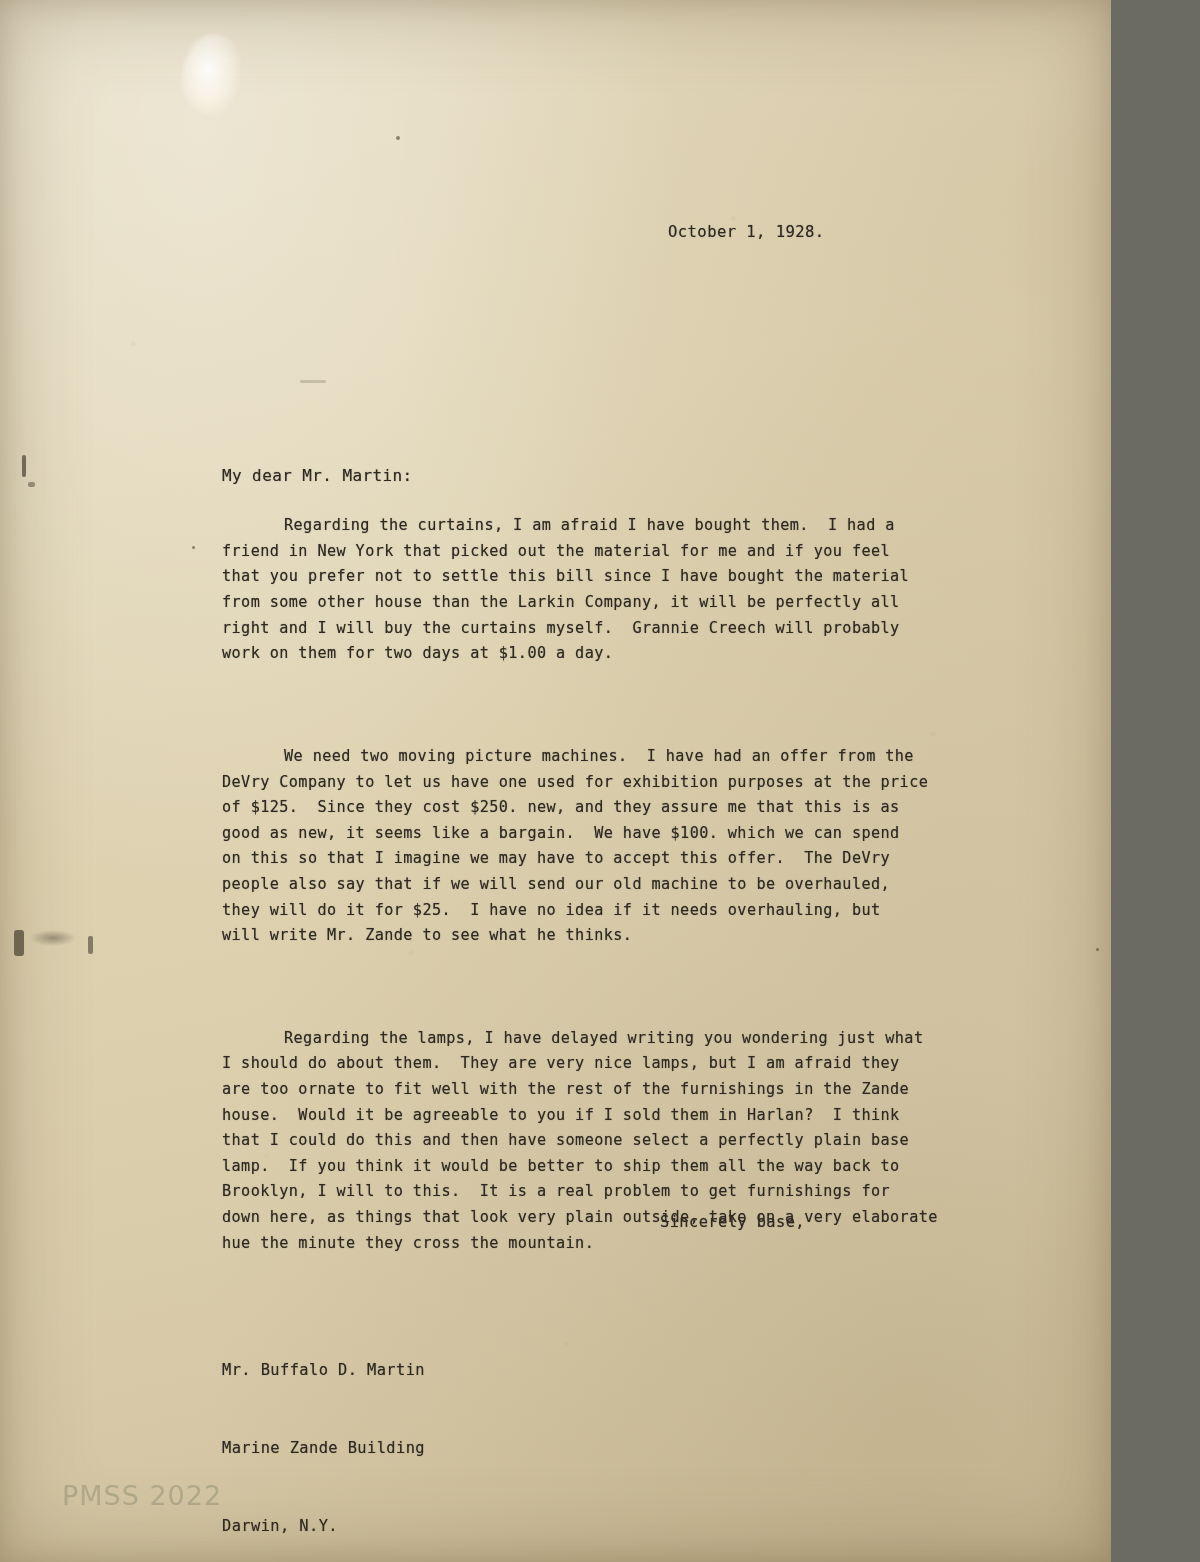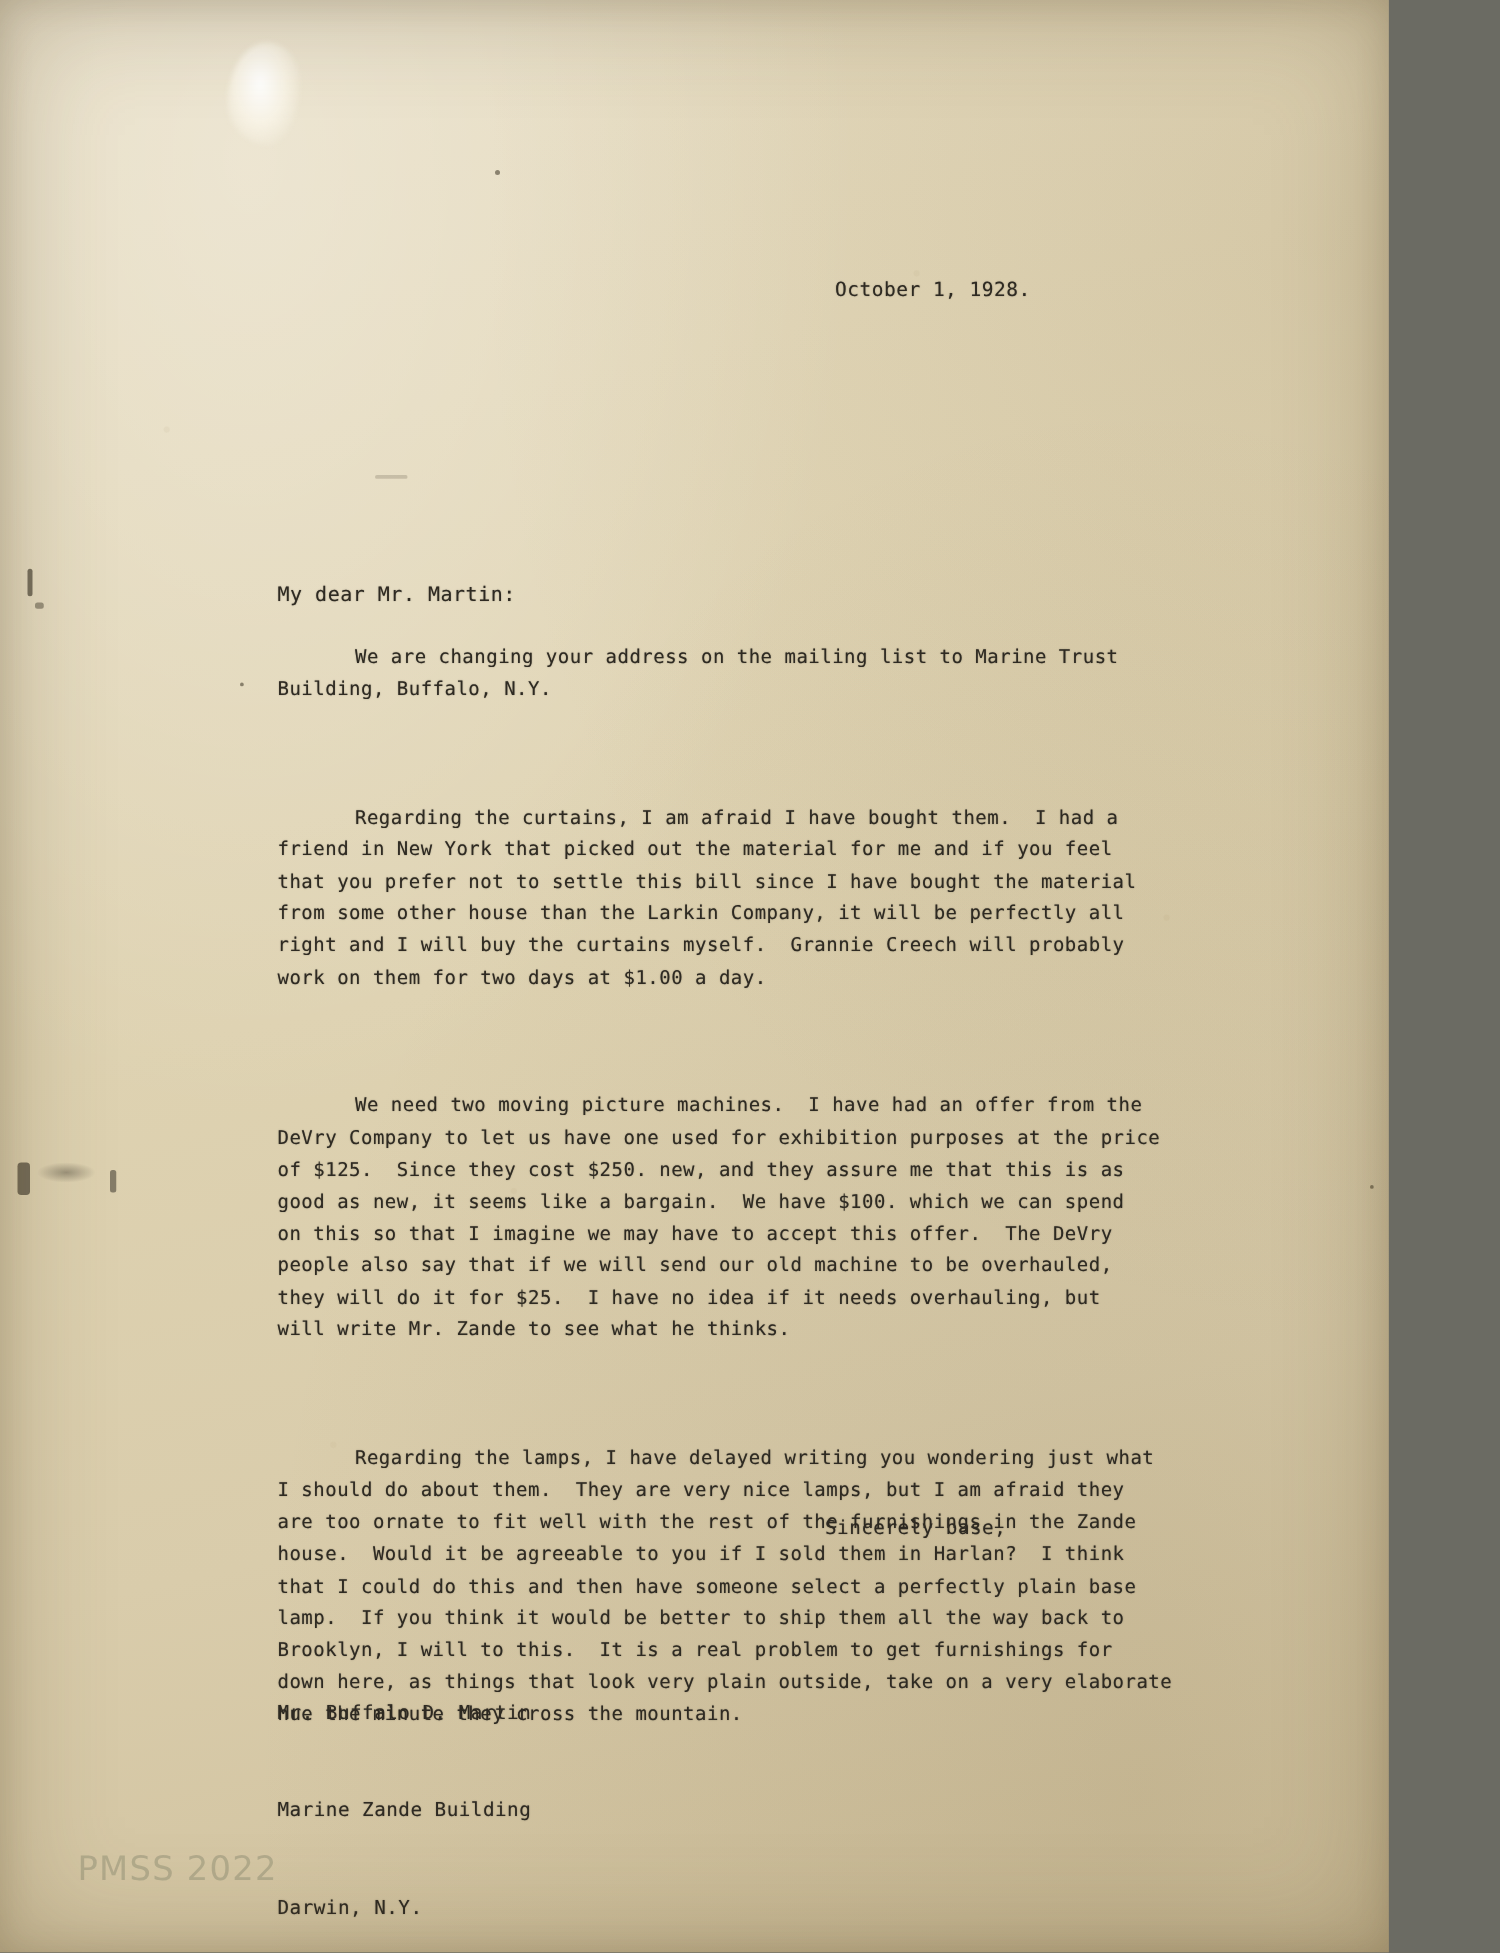--- a/index.html
+++ b/index.html
@@ -150,22 +150,20 @@
   <div class="speck" style="left:192px;top:546px;width:3px;height:3px;"></div>
   <div class="speck" style="left:300px;top:380px;width:26px;height:3px;border-radius:2px;opacity:.35;"></div>
   <div class="speck" style="left:1122px;top:716px;width:3px;height:3px;"></div>
   <div class="speck" style="left:1096px;top:948px;width:3px;height:3px;"></div>
 
   <div class="typed date-line">October 1, 1928.</div>
 
   <div class="typed salutation">My dear Mr. Martin:</div>
 
   <div class="typed body-block">
-    <p>We are changing your address on the mailing list to Marine Trust
-Building, Buffalo, N.Y.</p>
     <p>Regarding the curtains, I am afraid I have bought them.  I had a
 friend in New York that picked out the material for me and if you feel
 that you prefer not to settle this bill since I have bought the material
 from some other house than the Larkin Company, it will be perfectly all
 right and I will buy the curtains myself.  Grannie Creech will probably
 work on them for two days at $1.00 a day.</p>
     <p>We need two moving picture machines.  I have had an offer from the
 DeVry Company to let us have one used for exhibition purposes at the price
 of $125.  Since they cost $250. new, and they assure me that this is as
 good as new, it seems like a bargain.  We have $100. which we can spend

